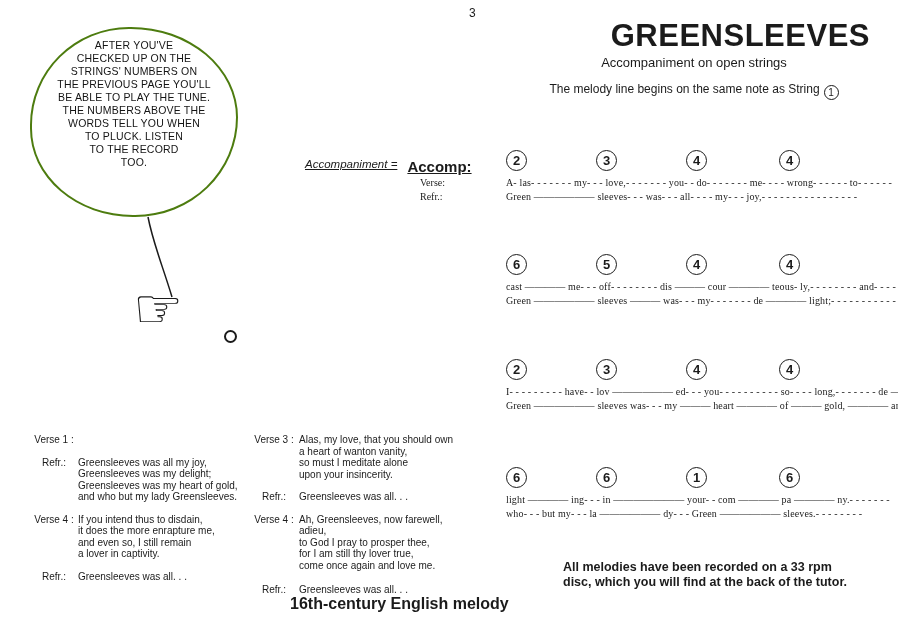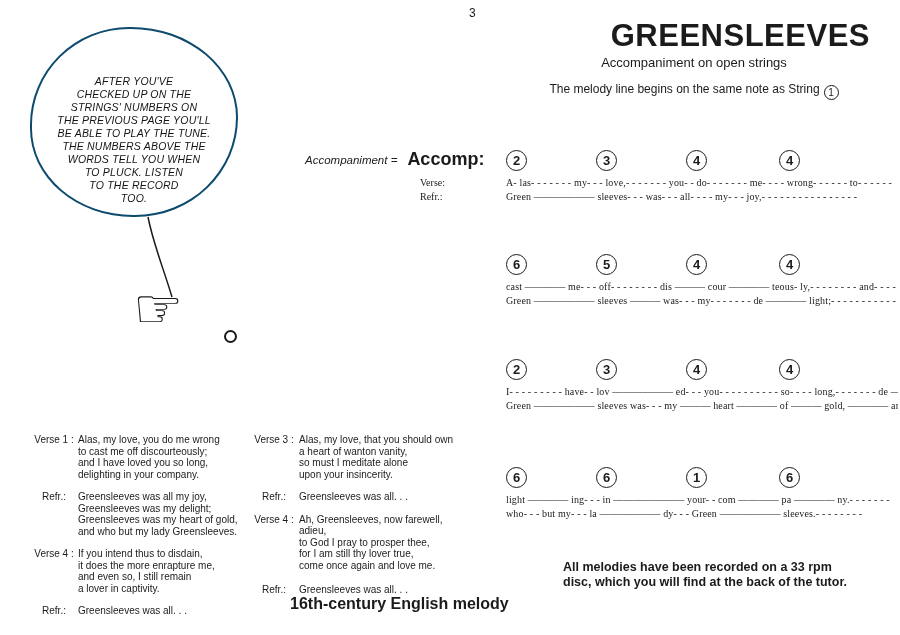--- a/index.html
+++ b/index.html
@@ -12,25 +12,24 @@
     overflow:hidden;
   }
   .abs { position:absolute; }
 
   
   .page-num { left:469px; top:6px; font-size:12px; }
 
   
   .balloon {
     left:30px; top:27px; width:208px; height:190px;
-    border:2px solid #0c4a6e;
+    border:2px solid #4d7c0f;
     border-radius:48% 52% 50% 50% / 52% 48% 53% 47%;
-    display:flex; align-items:flex-end; justify-content:center;
+    display:flex; align-items:flex-start; justify-content:center;
     padding:10px 14px;
-    font-style:italic;
   }
   .balloon-text {
     white-space:pre-line; text-align:center;
     font-size:10.5px; line-height:13px; letter-spacing:0.2px;
     color:#141414;
   }
   .hand-glyph {
     left:133px; top:281px; font-size:56px; line-height:1;
     font-family:"DejaVu Sans", sans-serif; color:#1b1b1b;
   }
@@ -45,23 +44,23 @@
   .subtitle { font-size:13px; margin-top:2px; }
   .melody-note { font-size:12px; margin-top:12px; }
   .circ-inline {
     display:inline-flex; width:15px; height:15px; margin-left:4px;
     border:1.3px solid #1b1b1b; border-radius:50%;
     align-items:center; justify-content:center;
     font-size:10px; vertical-align:-3px;
   }
 
   
-  .accomp-row { left:305px; top:149px; display:flex; align-items:center; }
+  .accomp-row { left:305px; top:158px; display:flex; align-items:flex-start;text-decoration:underline; }
   .accomp-italic { font-style:italic; font-size:11.5px; }
-  .accomp-bold { font-weight:bold; font-size:18px; margin-left:10px; }
+  .accomp-bold { font-weight:bold; font-size:15px; margin-left:10px; }
 
   
   .system { position:absolute; left:420px; width:478px; height:58px; }
   .circ {
     position:absolute; top:0; width:21px; height:21px;
     border:1.6px solid #1b1b1b; border-radius:50%;
     display:flex; align-items:center; justify-content:center;
     font-size:13px; font-weight:bold;
   }
   .c1 { left:86px; } .c2 { left:176px; } .c3 { left:266px; } .c4 { left:359px; }
@@ -185,24 +184,20 @@
   </div>
   <div class="lyr lyr-2">
     <span class="lab"></span>
     <span class="txt">who- - - but my- - - la —————— dy- - - Green —————— sleeves.- - - - - - - -</span>
   </div>
 </div>
 
 <div class="verse-col col-1">
   <div class="vblock">
     <span class="vlabel">Verse 1 :</span>
-    <span class="vlines">Alas, my love, you do me wrong
-to cast me off discourteously;
-and I have loved you so long,
-delighting in your company.</span>
   </div>
   <div class="vblock">
     <span class="vlabel">Refr.:</span>
     <span class="vlines">Greensleeves was all my joy,
 Greensleeves was my delight;
 Greensleeves was my heart of gold,
 and who but my lady Greensleeves.</span>
   </div>
   <div class="vblock">
     <span class="vlabel">Verse 4 :</span>

